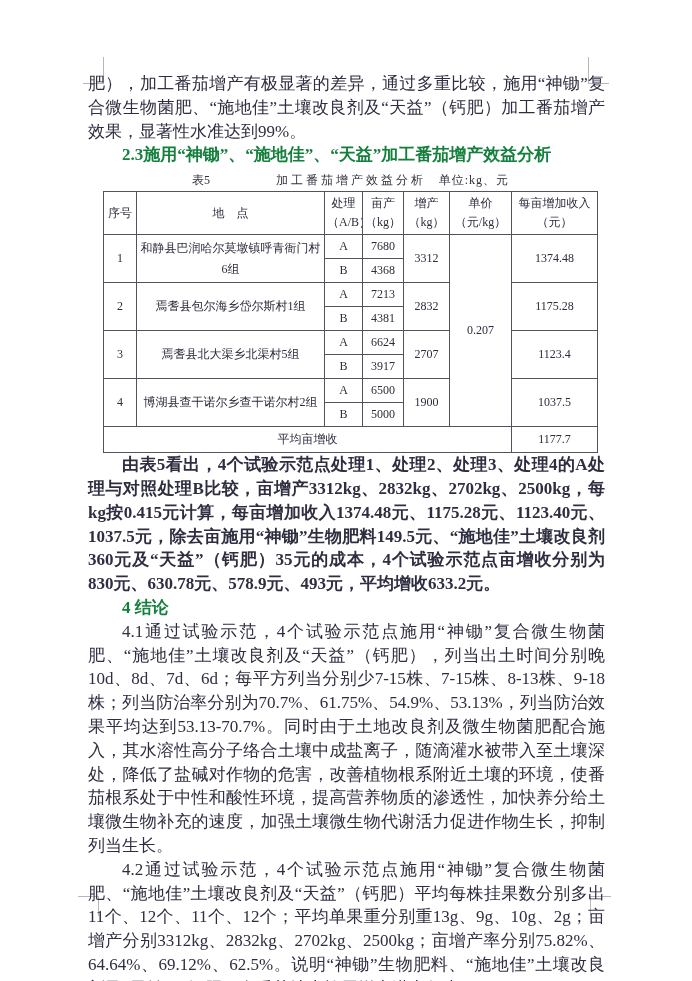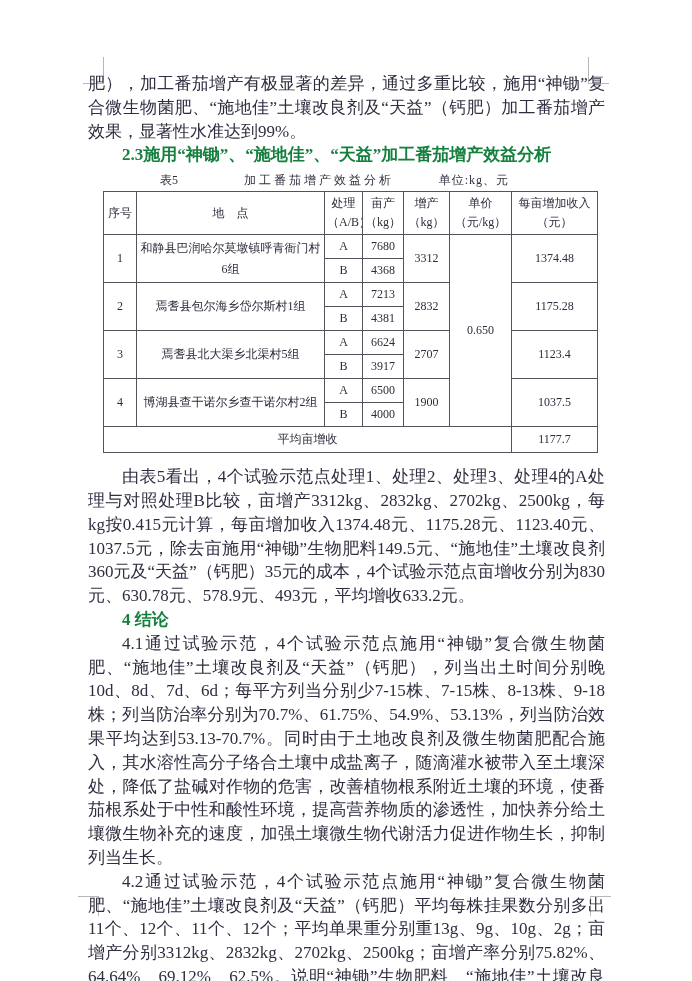--- a/index.html
+++ b/index.html
@@ -17,38 +17,38 @@
   .mark.bl{left:78px;top:896px;width:20px;height:19px;border-right-width:1px;border-top-width:1px;}
   .mark.br{left:590px;top:896px;width:20px;height:19px;border-left-width:1px;border-top-width:1px;}
 
   .content{position:absolute;left:88px;top:72px;width:517px;}
   p{margin:0;font-size:17px;line-height:23.8px;text-align:justify;}
   p.indent{text-indent:2em;}
   .bold{font-weight:normal;}
   .heading{font-weight:bold;text-indent:2em;color:#15803d;}
 
   .caption{display:flex;align-items:baseline;font-size:12px;line-height:22px;margin-top:2px;color:#30303f;}
-  .caption .tbl-label{margin-left:72px;}
+  .caption .tbl-label{margin-left:104px;}
   .caption .tbl-title{margin-left:66px;letter-spacing:3px;}
   .caption .tbl-unit{margin-left:auto;margin-right:96px;letter-spacing:1px;}
 
   table{border-collapse:collapse;margin-left:15px;width:494px;table-layout:fixed;}
   th,td{
     border:1px solid #53535e;
     font-size:12px;line-height:19px;
     text-align:center;vertical-align:middle;
     padding:1px 2px;font-weight:normal;color:#2c2c3c;
     white-space:pre-line;overflow:hidden;
   }
   thead th{height:40px;}
   td.sub{height:21px;}
   td.loc{line-height:21px;margin-top:48px;}
   tr.avg td{height:23px;}
 
-  .sec{margin-top:12px;}
+  .sec{margin-top:0px;font-weight:bold;}
 </style>
 </head>
 <body>
 
 <div class="page">
   <div class="mark tl"></div>
   <div class="mark tr"></div>
   <div class="mark bl"></div>
   <div class="mark br"></div>
 
@@ -90,21 +90,21 @@
 （元）</th>
         </tr>
       </thead>
       <tbody>
         <tr>
           <td rowspan="2">1</td>
           <td rowspan="2" class="loc">和静县巴润哈尔莫墩镇呼青衙门村6组</td>
           <td class="sub">A</td>
           <td class="sub">7680</td>
           <td rowspan="2">3312</td>
-          <td rowspan="8">0.650</td>
+          <td rowspan="8">0.207</td>
           <td rowspan="2">1374.48</td>
         </tr>
         <tr>
           <td class="sub">B</td>
           <td class="sub">4368</td>
         </tr>
 
         <tr>
           <td rowspan="2">2</td>
           <td rowspan="2" class="loc">焉耆县包尔海乡岱尔斯村1组</td>
@@ -134,21 +134,21 @@
         <tr>
           <td rowspan="2">4</td>
           <td rowspan="2" class="loc">博湖县查干诺尔乡查干诺尔村2组</td>
           <td class="sub">A</td>
           <td class="sub">6500</td>
           <td rowspan="2">1900</td>
           <td rowspan="2">1037.5</td>
         </tr>
         <tr>
           <td class="sub">B</td>
-          <td class="sub">4000</td>
+          <td class="sub">5000</td>
         </tr>
 
         <tr class="avg">
           <td colspan="6">平均亩增收</td>
           <td>1177.7</td>
         </tr>
       </tbody>
     </table>
 
     <p class="indent sec">由表5看出，4个试验示范点处理1、处理2、处理3、处理4的A处理与对照处理B比较，亩增产3312kg、2832kg、2702kg、2500kg，每kg按0.415元计算，每亩增加收入1374.48元、1175.28元、1123.40元、1037.5元，除去亩施用“神锄”生物肥料149.5元、“施地佳”土壤改良剂360元及“天益”（钙肥）35元的成本，4个试验示范点亩增收分别为830元、630.78元、578.9元、493元，平均增收633.2元。</p>

